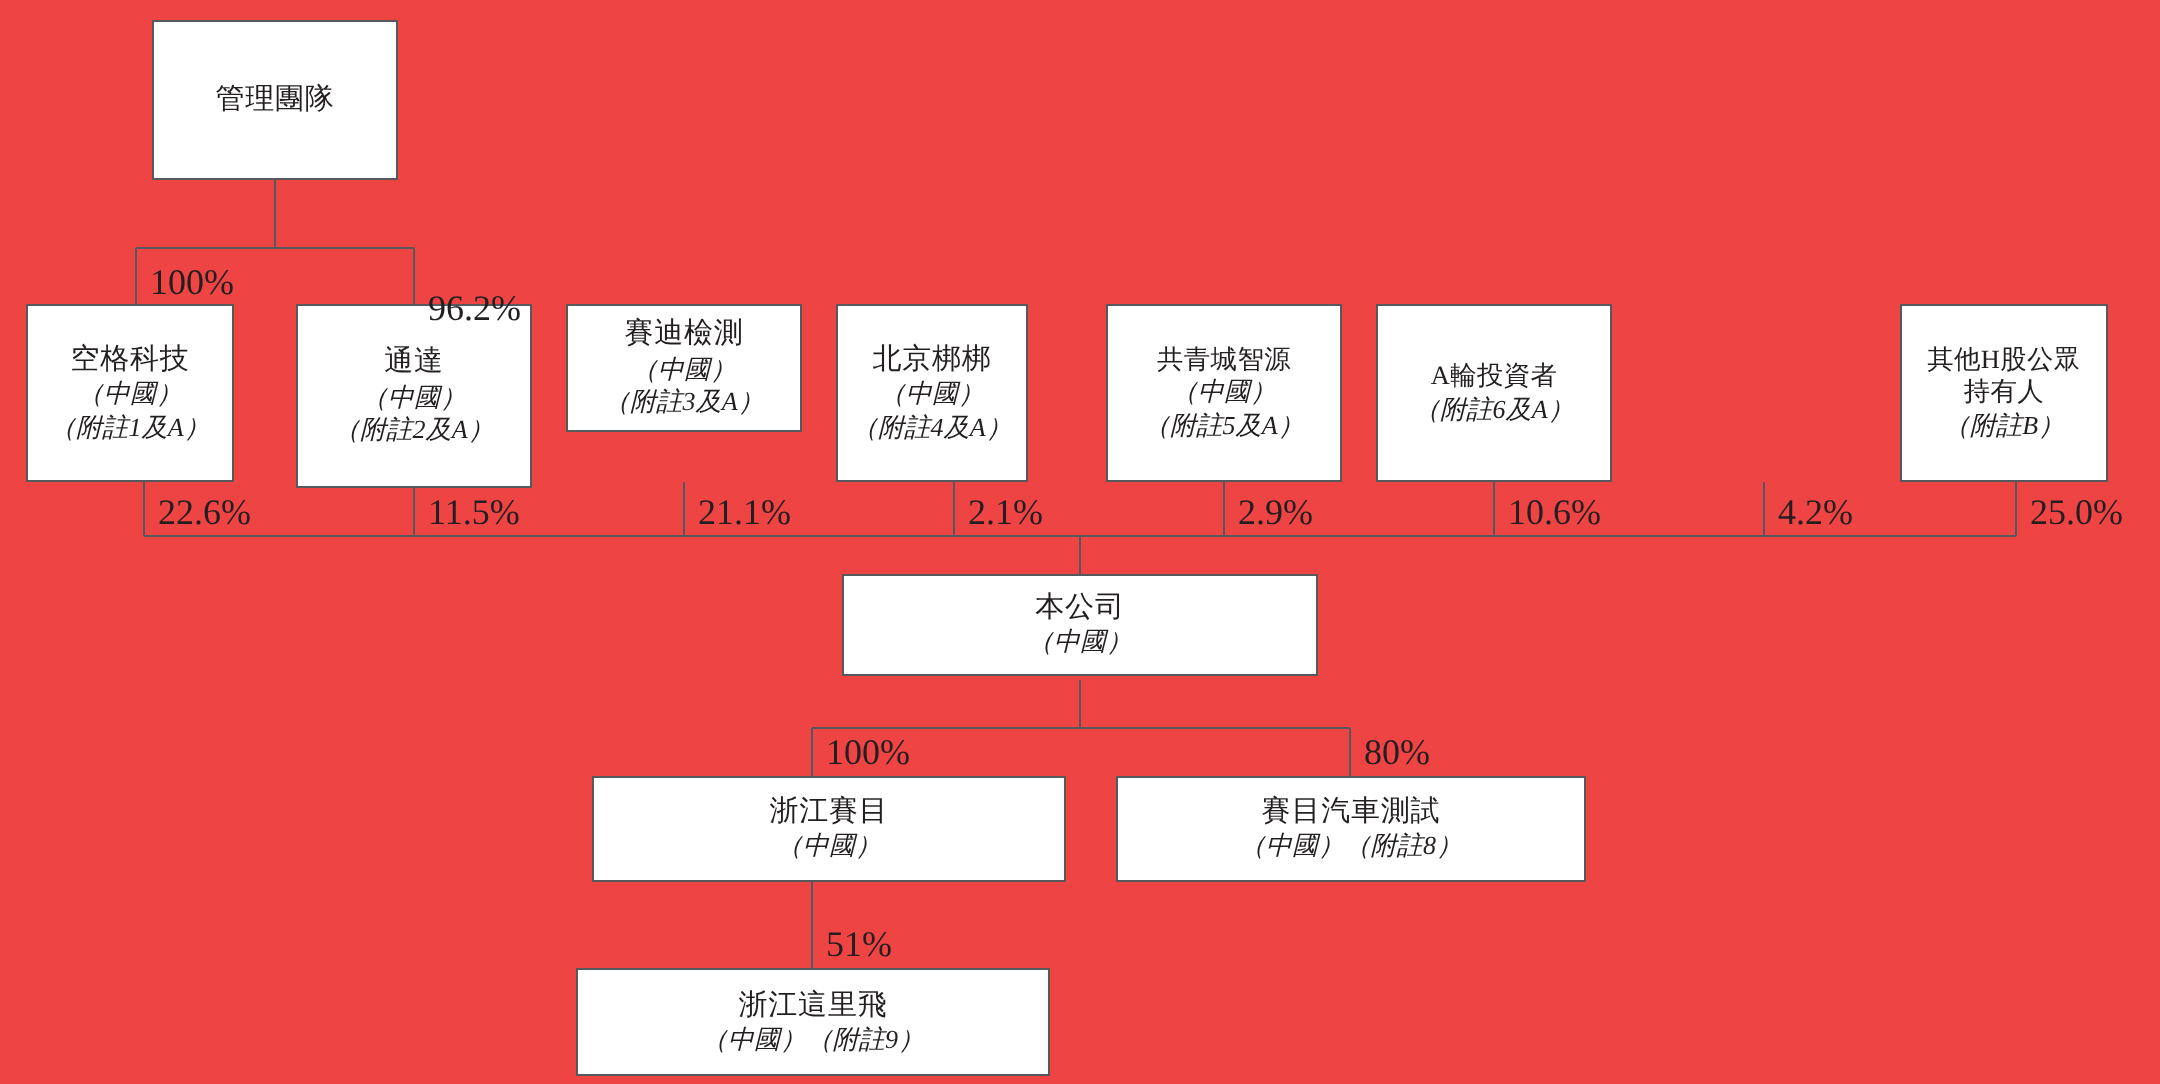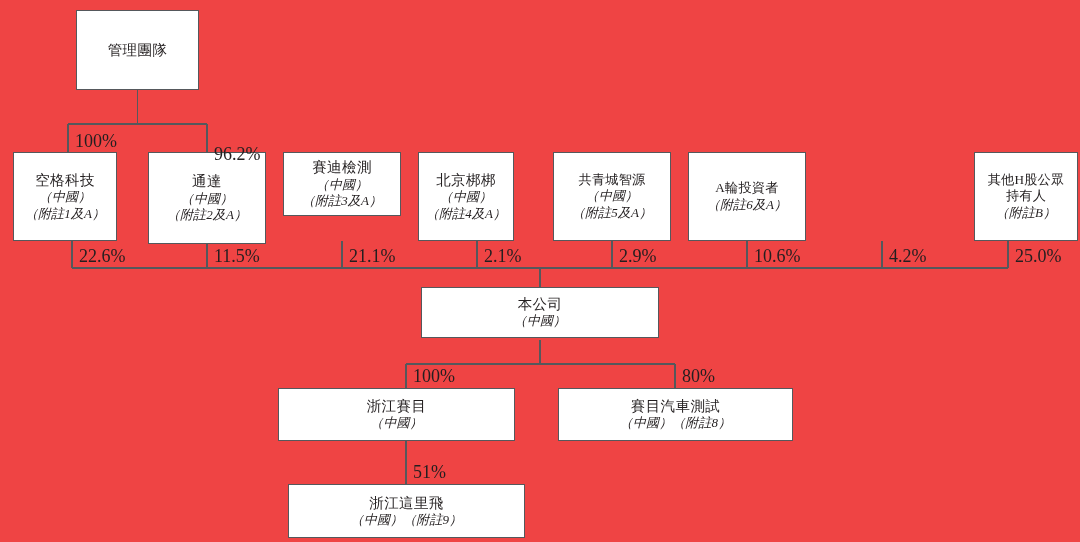--- a/index.html
+++ b/index.html
@@ -133,32 +133,32 @@
     <span class="node-line note">（中國）</span>
     <span class="node-line note">（附註5及A）</span>
   </div>
 
   <div class="node-box" style="left:688px; top:152px; width:118px; height:89px;">
     <span class="node-line small-cjk">A輪投資者</span>
     <span class="node-line note">（附註6及A）</span>
   </div>
 
 
-  <div class="node-box" style="left:974px; top:152px; width:104px; height:89px;">
+  <div class="node-box" style="left:950px; top:152px; width:104px; height:89px;">
     <span class="node-line small-cjk">其他H股公眾</span>
     <span class="node-line small-cjk">持有人</span>
     <span class="node-line note">（附註B）</span>
   </div>
 
   <div class="node-box" style="left:421px; top:287px; width:238px; height:51px;">
     <span class="node-line cjk">本公司</span>
     <span class="node-line note">（中國）</span>
   </div>
 
-  <div class="node-box" style="left:278px; top:388px; width:237px; height:53px;">
+  <div class="node-box" style="left:296px; top:388px; width:237px; height:53px;">
     <span class="node-line cjk">浙江賽目</span>
     <span class="node-line note">（中國）</span>
   </div>
 
   <div class="node-box" style="left:558px; top:388px; width:235px; height:53px;">
     <span class="node-line cjk">賽目汽車測試</span>
     <span class="node-line note">（中國）（附註8）</span>
   </div>
 
   <div class="node-box" style="left:288px; top:484px; width:237px; height:54px;">

